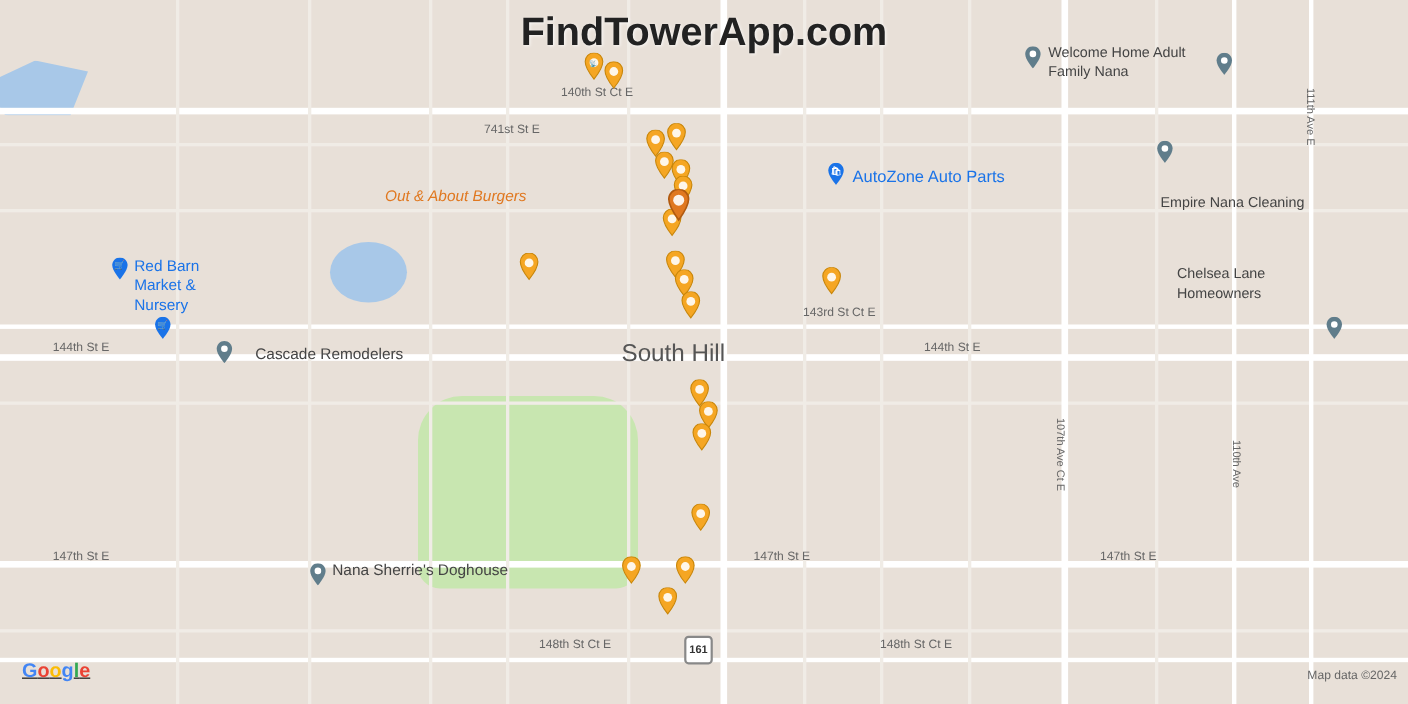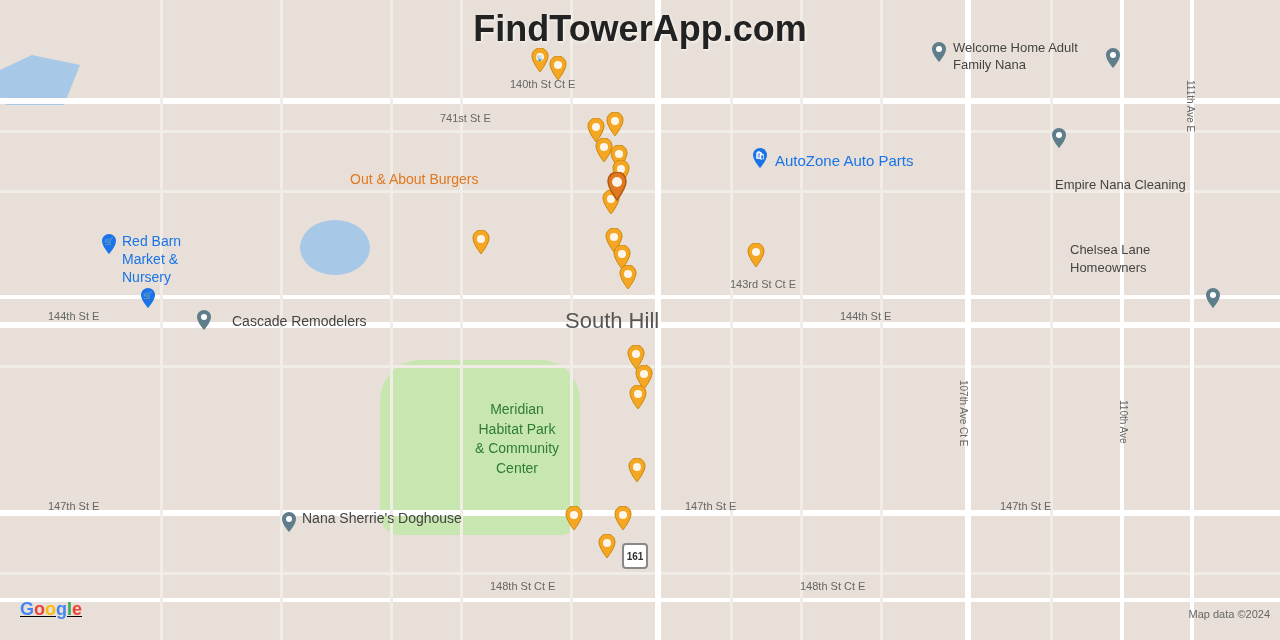--- a/index.html
+++ b/index.html
@@ -155,20 +155,21 @@
       border: 2px solid #888;
       border-radius: 4px;
       background: white;
       display: flex;
       align-items: center;
       justify-content: center;
       font-size: 10px;
       font-weight: bold;
       color: #333;
       z-index: 20;
+      margin-top: 35px;
     }
   </style>
 </head>
 <body>
 
 <div id="map-container">
   <div class="map-bg"></div>
 
   <div class="water-topleft"></div>
   <div class="water-blue"></div>
@@ -234,43 +235,40 @@
   </div>
 
   <div style="position:absolute; left:1055px; top:175px;">
     <span style="font-size:13px; color:#444;">Empire Nana Cleaning</span>
   </div>
 
   <div style="position:absolute; left:1070px; top:240px;">
     <span style="font-size:13px; color:#444;">Chelsea Lane<br>Homeowners</span>
   </div>
 
-  <div style="position:absolute; left:350px; top:170px;">
+  <div style="position:absolute; left:350px; top:170px;font-style:italic;">
     <span style="font-size:14px; color:#e07820; font-weight:500;">Out &amp; About Burgers</span>
   </div>
 
   <div style="position:absolute; left:100px; top:232px; display:flex; align-items:flex-start; gap:4px;">
     <svg width="18" height="22" viewBox="0 0 18 22" style="flex-shrink:0; margin-top:2px;">
       <path d="M9 0C5.13 0 2 3.13 2 7c0 5.25 7 13 7 13s7-7.75 7-13c0-3.87-3.13-7-7-7z" fill="#1a73e8"></path>
       <text x="9" y="10" text-anchor="middle" fill="white" font-size="8">🛒</text>
     </svg>
     <span style="font-size:14px; color:#1a73e8; font-weight:500; max-width:100px; line-height:1.3;">Red Barn Market &amp; Nursery</span>
   </div>
 
   <div style="position:absolute; left:195px; top:310px; display:flex; align-items:center; gap:19px;">
     <svg width="18" height="22" viewBox="0 0 18 22">
       <path d="M9 0C5.13 0 2 3.13 2 7c0 5.25 7 13 7 13s7-7.75 7-13c0-3.87-3.13-7-7-7z" fill="#607d8b"></path>
       <circle cx="9" cy="7" r="3" fill="white"></circle>
     </svg>
     <span style="font-size:14px; color:#444;">Cascade Remodelers</span>
   </div>
 
-  <div style="position:absolute; left:475px; top:400px; text-align:center;">
-    <span style="font-size:14px; color:#2e7d32; font-weight:500; line-height:1.4;">Meridian<br>Habitat Park<br>&amp; Community<br>Center</span>
-  </div>
 
   <div style="position:absolute; left:280px; top:510px; display:flex; align-items:flex-start; gap:4px;">
     <svg width="18" height="22" viewBox="0 0 18 22" style="flex-shrink:0; margin-top:2px;">
       <path d="M9 0C5.13 0 2 3.13 2 7c0 5.25 7 13 7 13s7-7.75 7-13c0-3.87-3.13-7-7-7z" fill="#607d8b"></path>
       <circle cx="9" cy="7" r="3" fill="white"></circle>
     </svg>
     <span style="font-size:14px; color:#444;">Nana Sherrie's Doghouse</span>
   </div>
 
   <div class="pin-gray" style="left:1113px; top:48px;">

